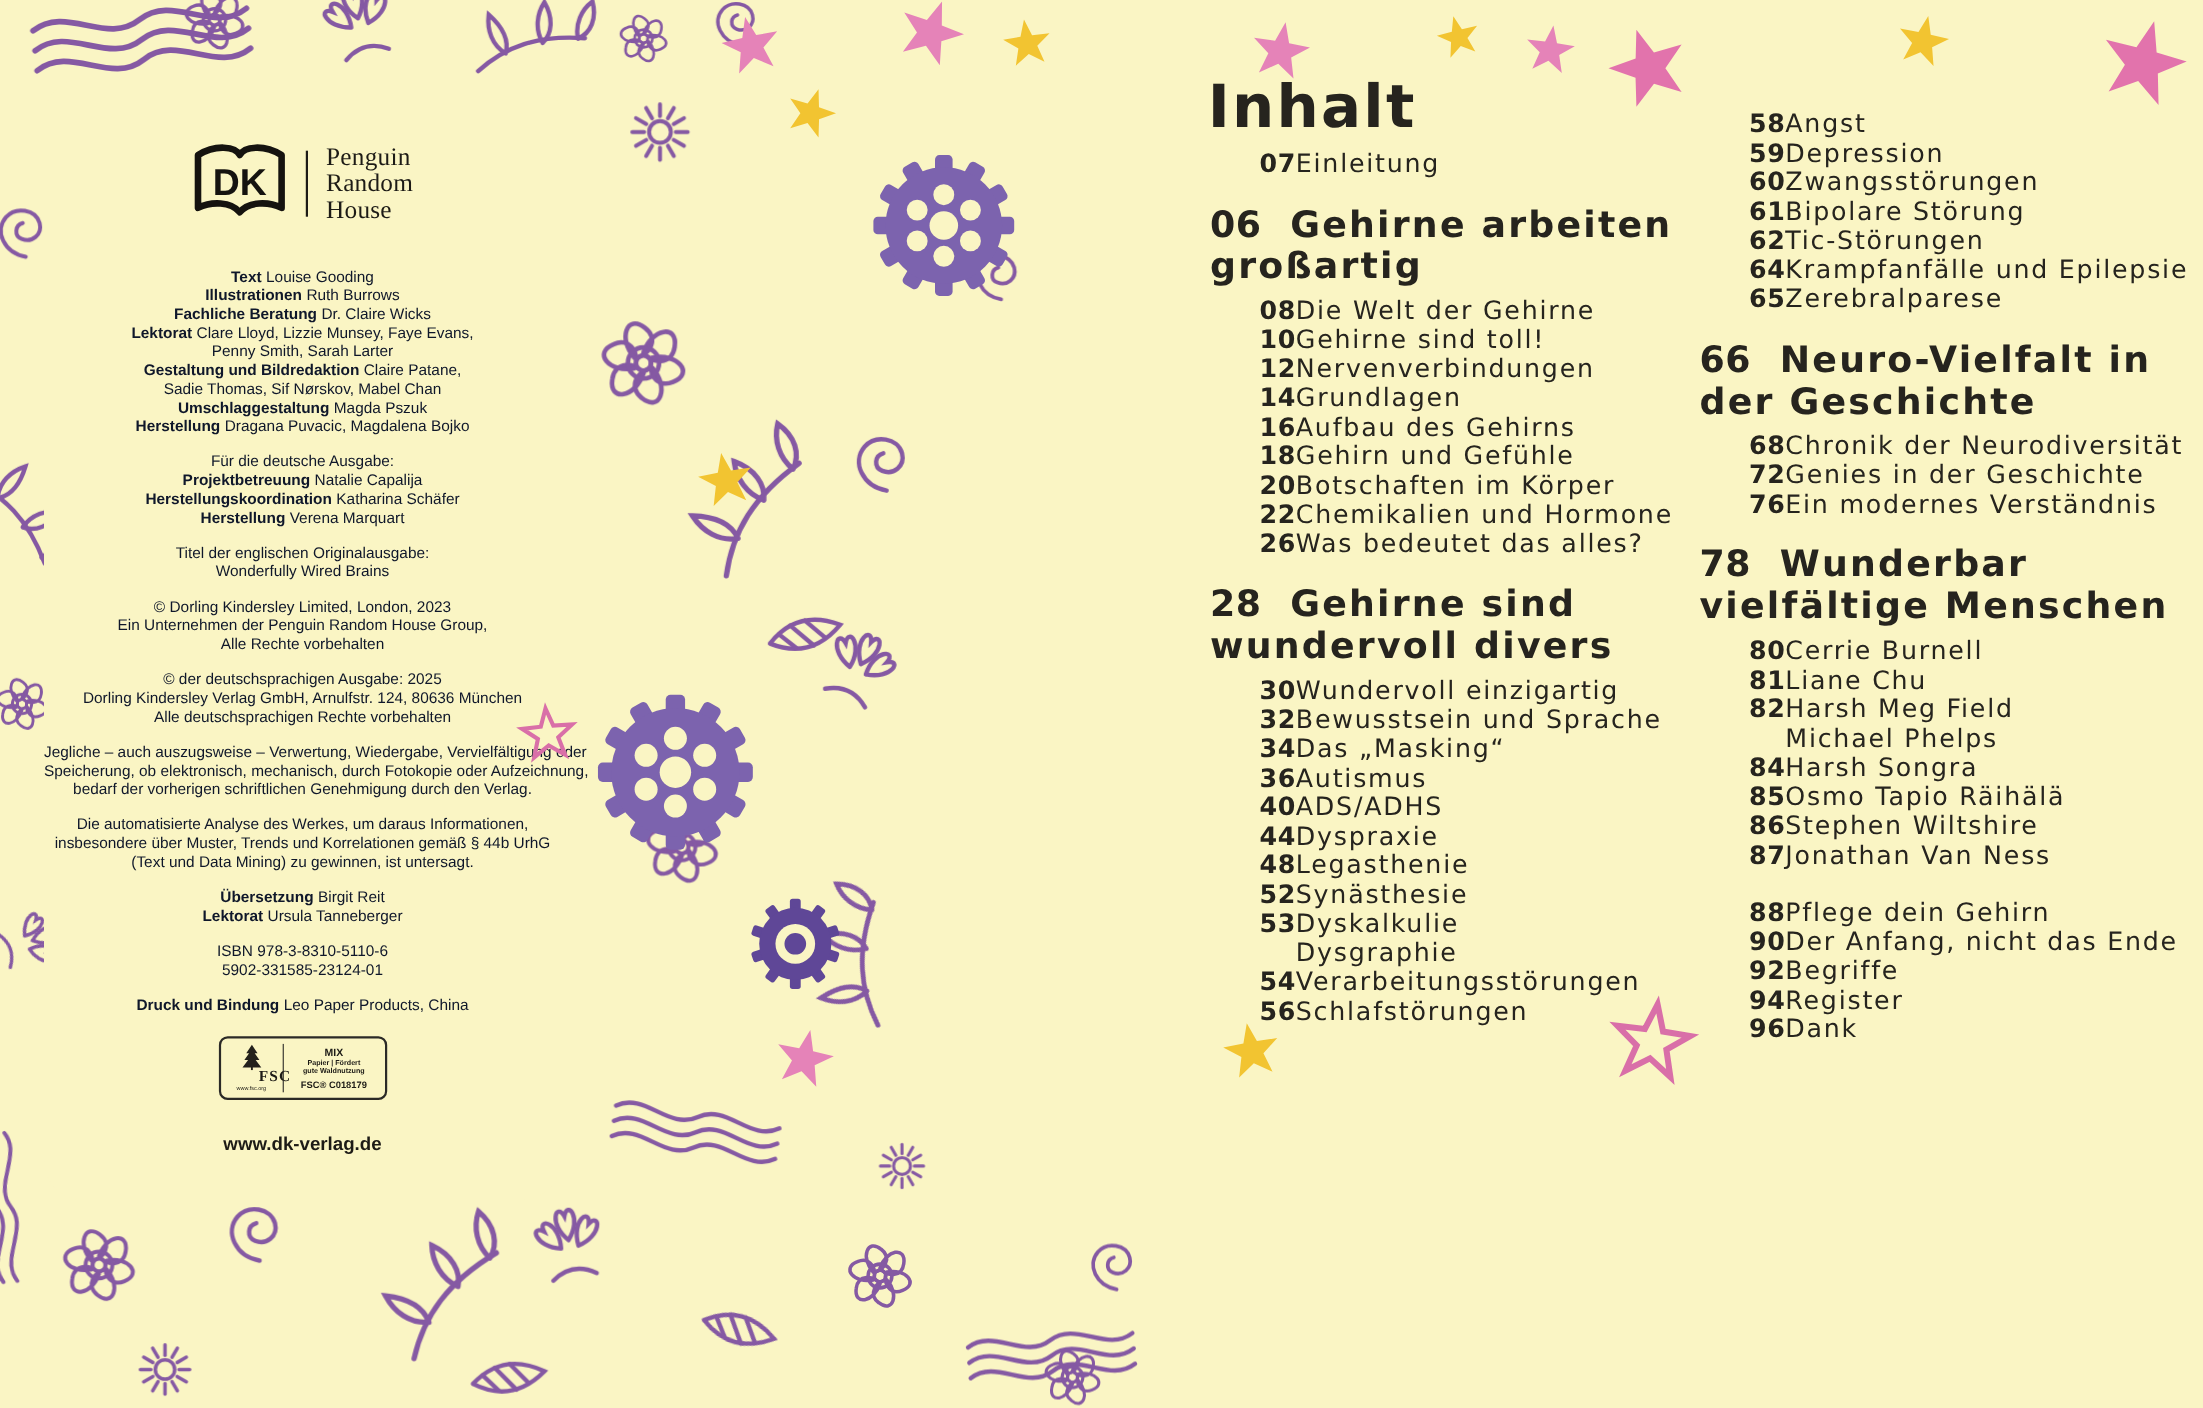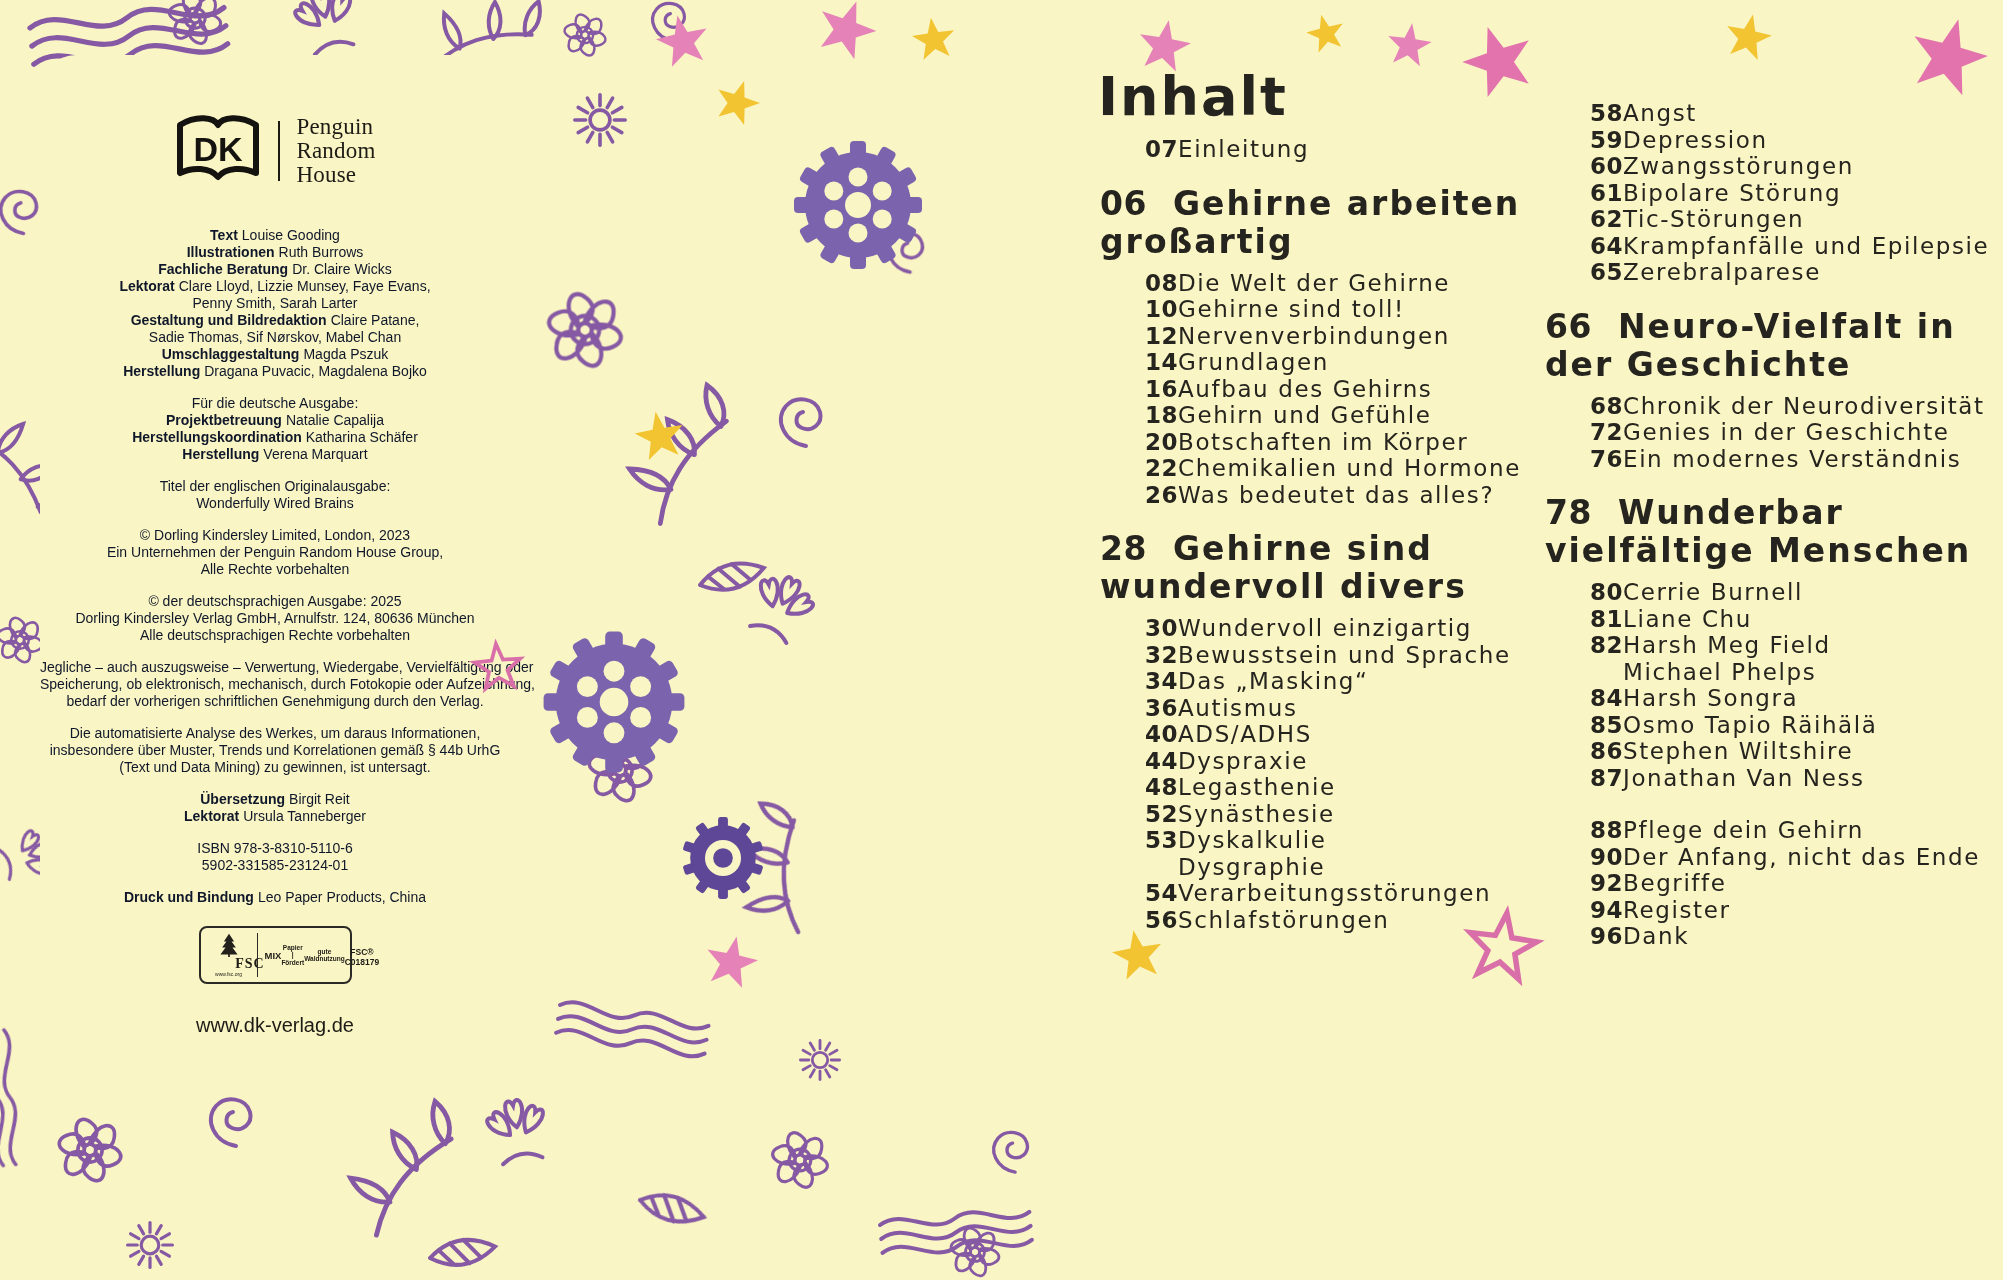--- a/index.html
+++ b/index.html
@@ -1,45 +1,45 @@
 <!DOCTYPE html>
 <html><head>
 <meta charset="utf-8">
 <style>
   html,body{margin:0;padding:0;background:#777;}
   .page{position:relative;width:2003px;height:1280px;background:#FAF5C4;overflow:hidden;
         font-family:"Liberation Sans",sans-serif;color:#1d1b16;}
   svg.decor{position:absolute;left:0;top:0;pointer-events:none;}
 
   
-  .imprint-panel{position:absolute;left:40px;top:55px;width:470px;height:1020px;
+  .imprint-panel{position:absolute;left:40px;top:71px;width:470px;height:1020px;
                  background:#FAF5C4;border-radius:36px;text-align:center;z-index:2;}
   .logo-row{margin-top:60px;display:flex;justify-content:center;align-items:center;gap:16px;}
   .dk-logo{width:88px;height:72px;display:block;}
   .logo-divider{width:2px;height:60px;background:#1d1b16;}
   .prh{font-family:"Liberation Serif",serif;font-size:23px;line-height:1.04;text-align:left;
        color:#1d1b16;letter-spacing:.2px;}
   .imprint-text{margin-top:40px;font-size:14px;line-height:17px;color:#0f172a;}
   .line{white-space:nowrap;}
   .line.gap{margin-top:15px;}
   .b{font-weight:bold;}
   .line .b{margin-right:4px;}
   .b:empty{display:none;}
 
   .fsc{margin:20px auto 0;display:inline-flex;border:2px solid #2b2a26;border-radius:8px;
        padding:5px 7px;gap:7px;align-items:center;text-align:center;}
   .fsc-left{display:flex;flex-direction:column;align-items:center;width:42px;}
   .fsc-brand{font-family:"Liberation Serif",serif;font-weight:bold;font-size:14px;line-height:14px;letter-spacing:1px;margin-left:43px;}
   .fsc-url{font-size:5px;line-height:6px;}
   .fsc-div{width:1px;align-self:stretch;background:#2b2a26;}
-  .fsc-right{display:flex;align-items:center;width:78px;}
+  .fsc-right{display:flex;flex-direction:column;align-items:center;width:78px;}
   .fsc-mix{font-size:9.5px;font-weight:bold;line-height:11px;}
   .fsc-desc{font-size:6.5px;font-weight:bold;line-height:7.5px;}
   .fsc-code{font-size:8.5px;font-weight:bold;line-height:10px;margin-top:3px;}
-  .site{margin-top:30px;font-size:20px;font-weight:normal;}
+  .site{margin-top:30px;font-size:17px;font-weight:bold;}
 
   
   .toc-col{position:absolute;color:#26241e;font-family:"DejaVu Sans","Liberation Sans",sans-serif;z-index:3;}
   .col1{left:1100px;top:68px;width:448px;}
   .col2{left:1545px;top:100px;width:462px;}
   .inhalt{margin:0 0 10px -2px;font-size:54px;line-height:58px;letter-spacing:2px;font-weight:bold;}
   .row{font-size:23px;line-height:26.5px;letter-spacing:1.6px;}
   .row .num{display:inline-block;width:78px;font-weight:bold;letter-spacing:.5px;text-align:right;}
   .row.head{font-size:33px;line-height:38px;font-weight:bold;letter-spacing:2px;margin:22px 0 9px;}
   .row.head .num{display:inline;width:auto;margin-right:26px;}

